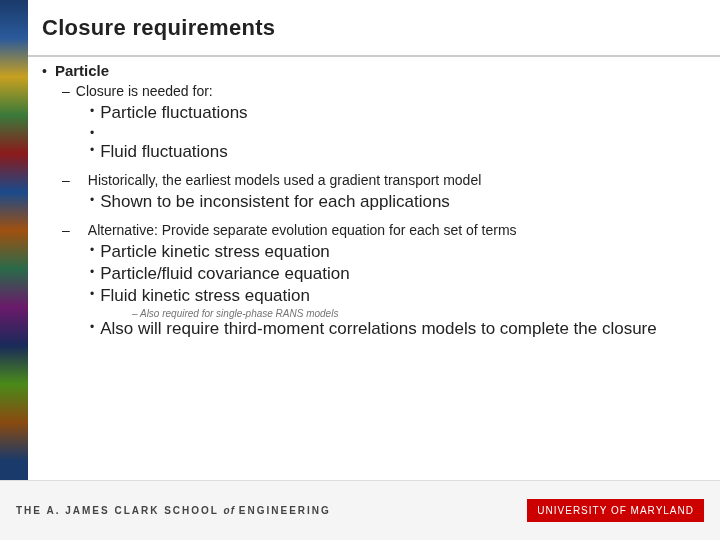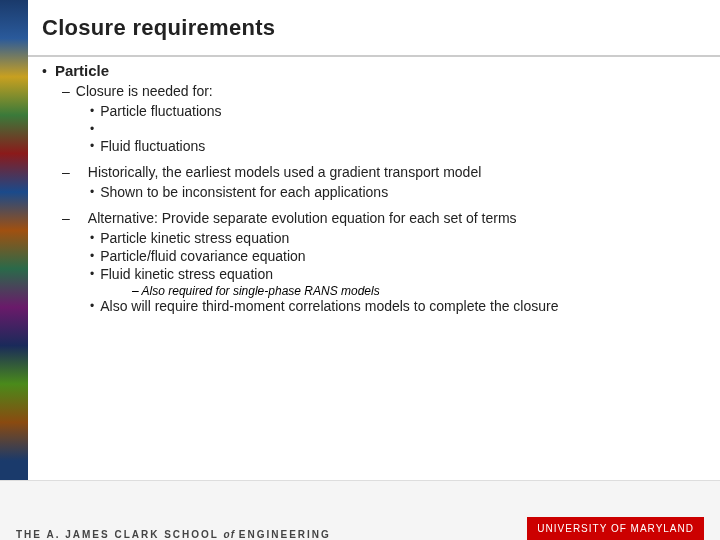--- a/index.html
+++ b/index.html
@@ -161,42 +161,42 @@
 
     .sub-dot {
       font-size: 12px;
       margin-right: 6px;
       margin-top: 1px;
       color: #222;
       flex-shrink: 0;
     }
 
     .sub-text {
-      font-size: 14px;
+      font-size: 17px;
       color: #222222;
     }
 
     .indent-note {
       margin-left: 42px;
-      font-size: 12px;
-      color: #000000;
+      font-size: 10px;
+      color: #737373;
       font-style: italic;
     }
 
     
     .footer {
       position: absolute;
       bottom: 0;
       left: 0;
       right: 0;
       height: 60px;
       background: #f5f5f5;
       border-top: 1px solid #dddddd;
       display: flex;
-      align-items: flex-end;
+      align-items: center;
       justify-content: space-between;
       padding: 0 16px;
     }
 
     .footer-left {
       font-size: 10px;
       letter-spacing: 2px;
       color: #444444;
       font-weight: 600;
       text-transform: uppercase;

